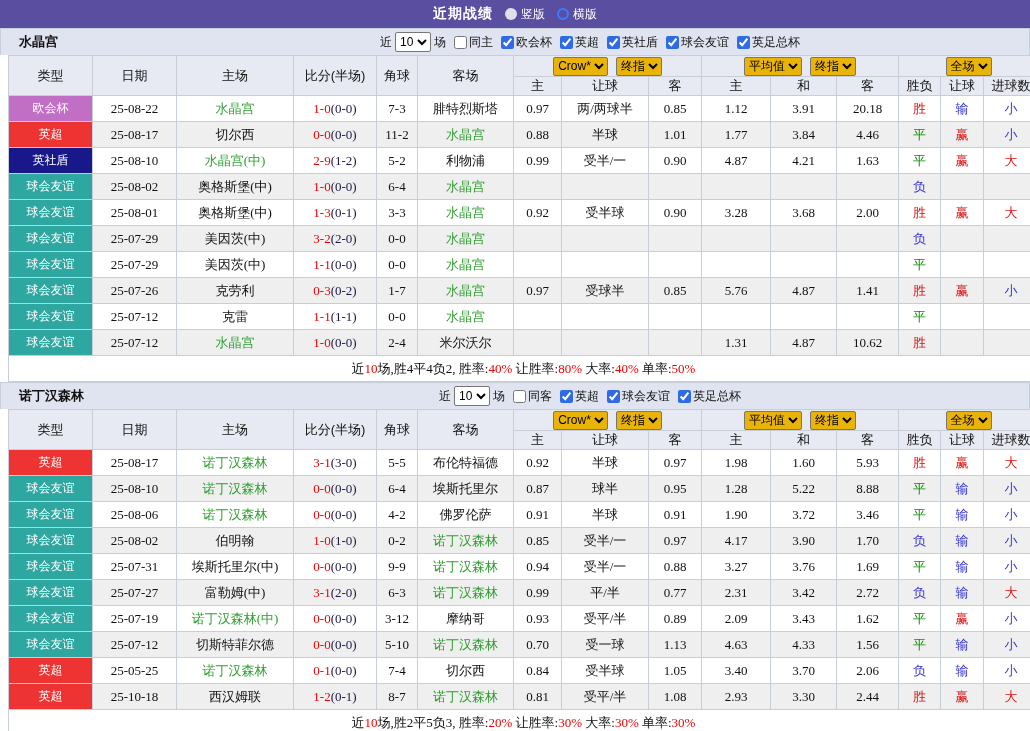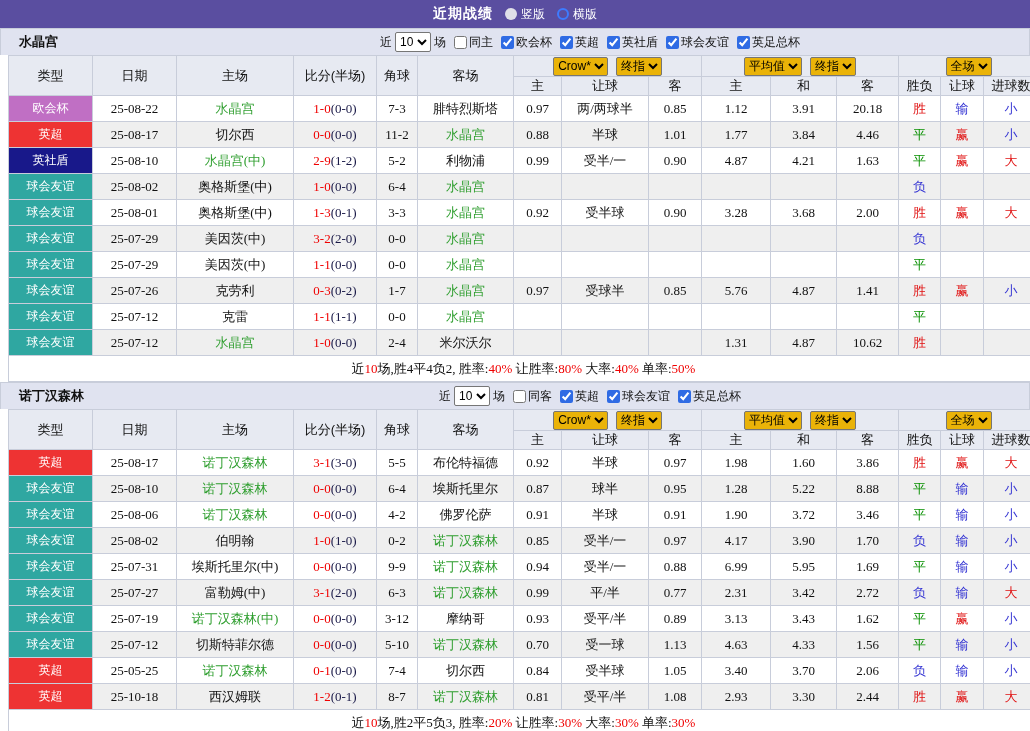--- a/index.html
+++ b/index.html
@@ -384,21 +384,21 @@
             <td>25-08-17</td>
             <td class="teamcell t-green">诺丁汉森林</td>
             <td><span class="fs">3-1</span><span class="hs">(3-0)</span></td>
             <td>5-5</td>
             <td class="teamcell">布伦特福德</td>
             <td class="cream">0.92</td>
             <td class="cream">半球</td>
             <td class="cream">0.97</td>
             <td class="avgc">1.98</td>
             <td class="avgc">1.60</td>
-            <td class="avgc">3.86</td>
+            <td class="avgc">5.93</td>
             <td class="res-r">胜</td>
             <td class="res-r">赢</td>
             <td class="res-r">大</td>
           </tr>
           <tr class="odd">
             <td class="type-badge" style="background: rgb(47, 167, 161);">球会友谊</td>
             <td>25-08-10</td>
             <td class="teamcell t-green">诺丁汉森林</td>
             <td><span class="fs">0-0</span><span class="hs">(0-0)</span></td>
             <td>6-4</td>
@@ -450,22 +450,22 @@
           <tr class="even">
             <td class="type-badge" style="background: rgb(47, 167, 161);">球会友谊</td>
             <td>25-07-31</td>
             <td class="teamcell">埃斯托里尔(中)</td>
             <td><span class="fs">0-0</span><span class="hs">(0-0)</span></td>
             <td>9-9</td>
             <td class="teamcell t-green">诺丁汉森林</td>
             <td class="cream">0.94</td>
             <td class="cream">受半/一</td>
             <td class="cream">0.88</td>
-            <td class="avgc">6.99</td>
-            <td class="avgc">5.95</td>
+            <td class="avgc">3.27</td>
+            <td class="avgc">3.76</td>
             <td class="avgc">1.69</td>
             <td class="res-g">平</td>
             <td class="res-b">输</td>
             <td class="res-b">小</td>
           </tr>
           <tr class="odd">
             <td class="type-badge" style="background: rgb(47, 167, 161);">球会友谊</td>
             <td>25-07-27</td>
             <td class="teamcell">富勒姆(中)</td>
             <td><span class="fs">3-1</span><span class="hs">(2-0)</span></td>
@@ -484,21 +484,21 @@
           <tr class="even">
             <td class="type-badge" style="background: rgb(47, 167, 161);">球会友谊</td>
             <td>25-07-19</td>
             <td class="teamcell t-green">诺丁汉森林(中)</td>
             <td><span class="fs">0-0</span><span class="hs">(0-0)</span></td>
             <td>3-12</td>
             <td class="teamcell">摩纳哥</td>
             <td class="cream">0.93</td>
             <td class="cream">受平/半</td>
             <td class="cream">0.89</td>
-            <td class="avgc">3.13</td>
+            <td class="avgc">2.09</td>
             <td class="avgc">3.43</td>
             <td class="avgc">1.62</td>
             <td class="res-g">平</td>
             <td class="res-r">赢</td>
             <td class="res-b">小</td>
           </tr>
           <tr class="odd">
             <td class="type-badge" style="background: rgb(47, 167, 161);">球会友谊</td>
             <td>25-07-12</td>
             <td class="teamcell">切斯特菲尔德</td>

